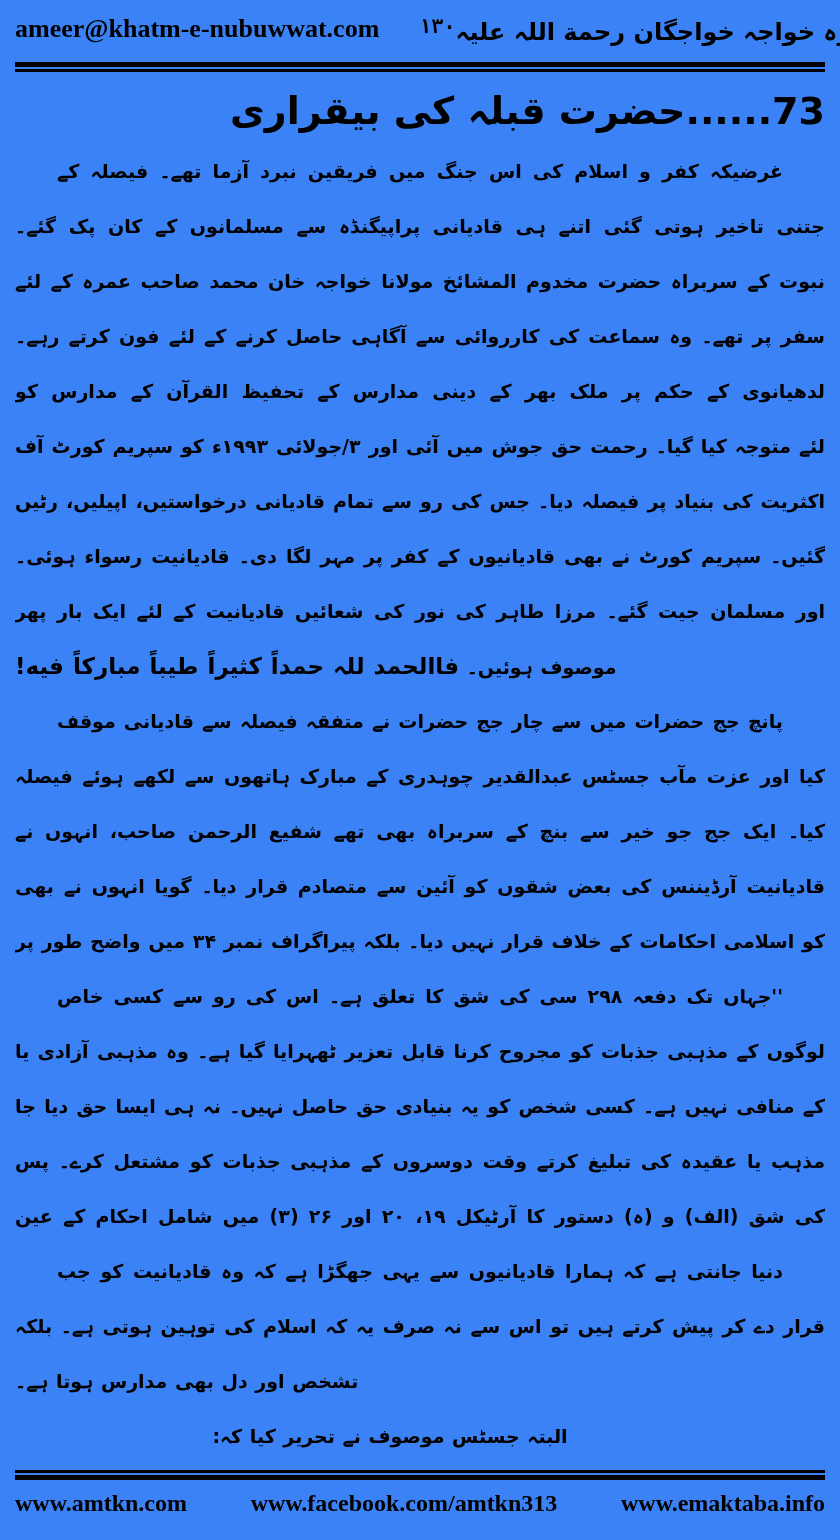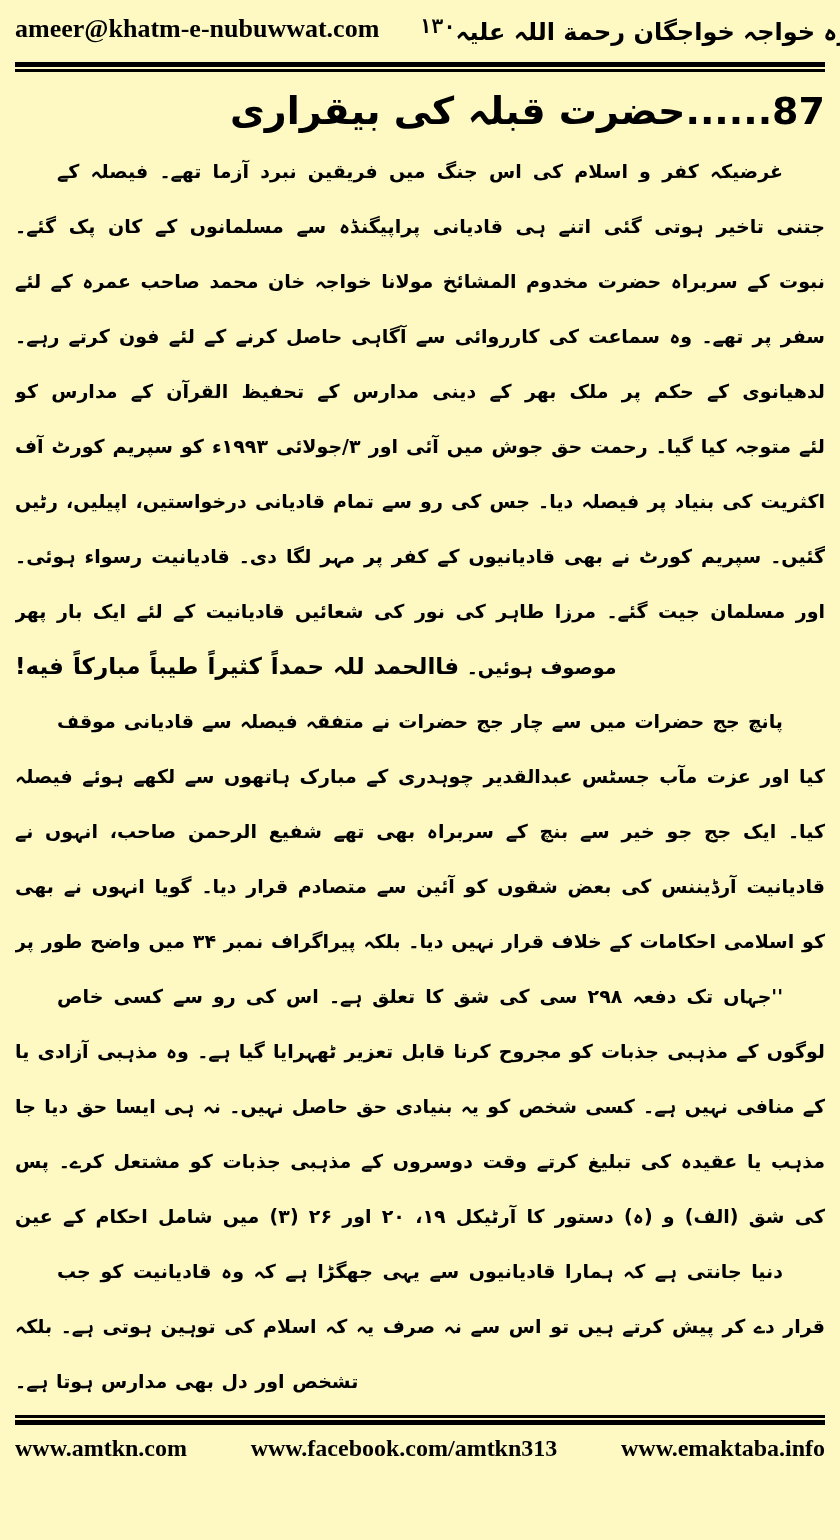--- a/index.html
+++ b/index.html
@@ -1,21 +1,21 @@
 <!DOCTYPE html>
 <html lang="ur"><head>
 <meta charset="utf-8">
 <style>
   html, body { margin: 0; padding: 0; background: #ffffff; }
   .page {
     position: relative;
     width: 840px; height: 1540px;
     box-sizing: border-box;
     padding: 0 15px;
-    background: #fef9c3;
+    background: #3b82f6;
     color: #000;
     overflow: hidden;
     font-family: "DejaVu Sans", sans-serif;
   }
   
   .header {
     display: flex;
     align-items: flex-start;
     margin-top: 14px;
     height: 44px;
@@ -105,21 +105,21 @@
 <div class="page">
 
   <div class="header">
     <span class="email">ameer@khatm-e-nubuwwat.com</span>
     <span class="page-num">۱۳۰</span>
     <span class="book-title">تذکرہ خواجہ خواجگان رحمة اللہ علیہ</span>
   </div>
 
   <div class="rule-top"></div>
 
-  <div class="chapter-heading">87......حضرت قبلہ کی بیقراری</div>
+  <div class="chapter-heading">73......حضرت قبلہ کی بیقراری</div>
 
   <div class="body-text">
 
     <div class="bline first-indent">غرضیکہ کفر و اسلام کی اس جنگ میں فریقین نبرد آزما تھے۔ فیصلہ کے صادر ہونے میں</div>
     <div class="bline">جتنی تاخیر ہوتی گئی اتنے ہی قادیانی پراپیگنڈہ سے مسلمانوں کے کان پک گئے۔ عالمی مجلس تحفظ ختم</div>
     <div class="bline">نبوت کے سربراہ حضرت مخدوم المشائخ مولانا خواجہ خان محمد صاحب عمرہ کے لئے حجاز مقدس کے</div>
     <div class="bline">سفر پر تھے۔ وہ سماعت کی کارروائی سے آگاہی حاصل کرنے کے لئے فون کرتے رہے۔ حضرت</div>
     <div class="bline">لدھیانوی کے حکم پر ملک بھر کے دینی مدارس کے تحفیظ القرآن کے مدارس کو اجتماعی دعاؤں کے</div>
     <div class="bline">لئے متوجہ کیا گیا۔ رحمت حق جوش میں آئی اور ۳/جولائی ۱۹۹۳ء کو سپریم کورٹ آف پاکستان نے</div>
     <div class="bline">اکثریت کی بنیاد پر فیصلہ دیا۔ جس کی رو سے تمام قادیانی درخواستیں، اپیلیں، رٹیں خارج کر دی</div>
@@ -140,20 +140,21 @@
     <div class="bline first-indent">''جہاں تک دفعہ ۲۹۸ سی کی شق کا تعلق ہے۔ اس کی رو سے کسی خاص گروہ یا عام</div>
     <div class="bline">لوگوں کے مذہبی جذبات کو مجروح کرنا قابل تعزیر ٹھہرایا گیا ہے۔ وہ مذہبی آزادی یا آزادی تقریر</div>
     <div class="bline">کے منافی نہیں ہے۔ کسی شخص کو یہ بنیادی حق حاصل نہیں۔ نہ ہی ایسا حق دیا جا سکتا ہے کہ وہ اپنے</div>
     <div class="bline">مذہب یا عقیدہ کی تبلیغ کرتے وقت دوسروں کے مذہبی جذبات کو مشتعل کرے۔ پس دفعہ ۲۹۸ سی</div>
     <div class="bline">کی شق (الف) و (ہ) دستور کا آرٹیکل ۱۹، ۲۰ اور ۲۶ (۳) میں شامل احکام کے عین مطابق ہے۔''</div>
 
     <div class="bline first-indent">دنیا جانتی ہے کہ ہمارا قادیانیوں سے یہی جھگڑا ہے کہ وہ قادیانیت کو جب عین اسلام</div>
     <div class="bline">قرار دے کر پیش کرتے ہیں تو اس سے نہ صرف یہ کہ اسلام کی توہین ہوتی ہے۔ بلکہ مسلمانوں کا</div>
     <div class="bline flush-left">تشخص اور دل بھی مدارس ہوتا ہے۔</div>
 
+    <div class="bline closing">البتہ جسٹس موصوف نے تحریر کیا کہ:</div>
   </div>
 
   <div class="footer-rule-wrap">
     <div class="rule-bottom"></div>
   </div>
   <div class="footer-urls">
     <span>www.amtkn.com</span>
     <span>www.facebook.com/amtkn313</span>
     <span>www.emaktaba.info</span>
   </div>

